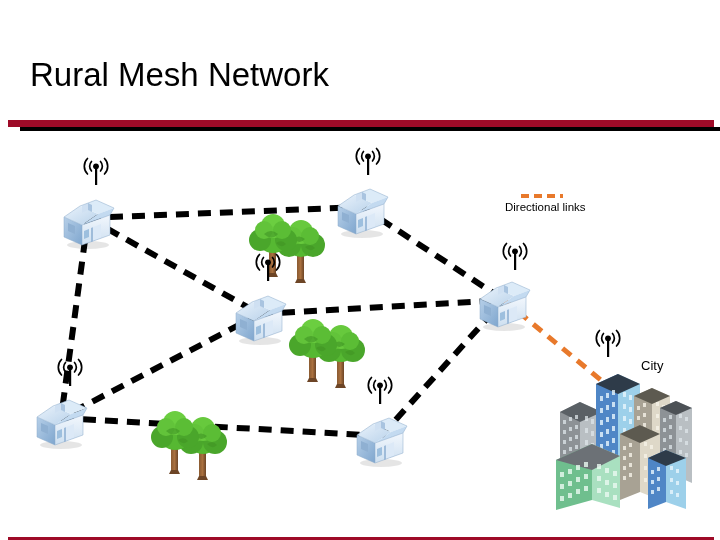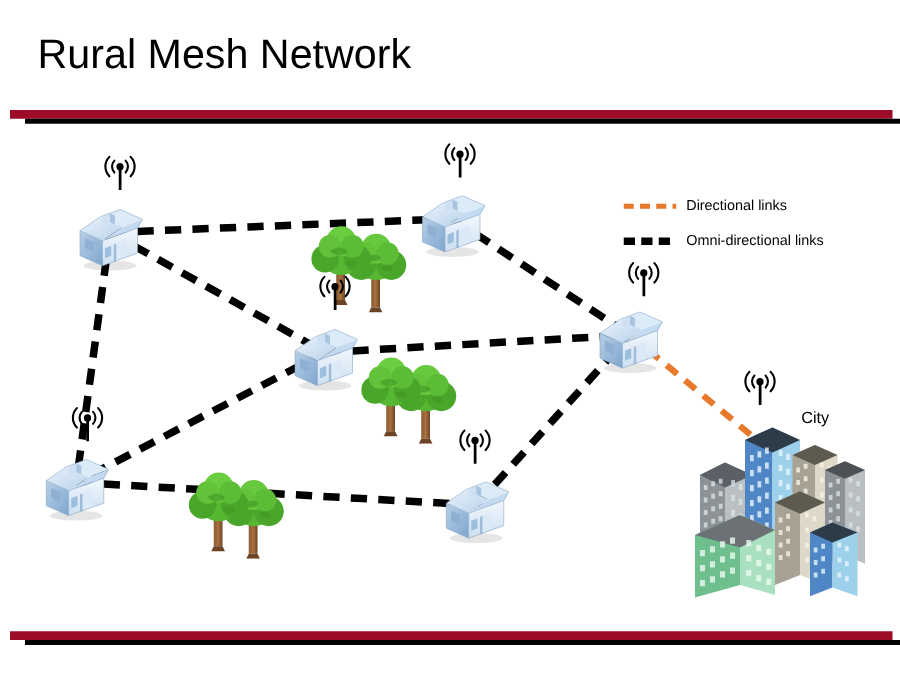--- a/index.html
+++ b/index.html
@@ -1,20 +1,20 @@
 <!DOCTYPE html>
 <html><head>
 <meta charset="utf-8">
 <style>
   html,body{margin:0;padding:0;}
   body{
     width:720px;height:540px;background:#ffffff;overflow:hidden;
     font-family:"Liberation Sans",sans-serif;position:relative;
   }
-  #slide{position:absolute;inset:0;background:#fff;}
+  #slide{position:absolute;inset:0;background:#fff;margin-top:32px;}
 
   
   .title{
     position:absolute;left:30px;top:24px;
     font-size:33px;color:#000;letter-spacing:0px;white-space:nowrap;
   }
   
   .bar{position:absolute;left:0;width:720px;}
   .bar .red{height:7px;background:#9e0b28;margin-left:8px;width:706px;}
   .bar .blk{height:4px;background:#000;margin-left:20px;width:700px;}
@@ -22,21 +22,21 @@
   #botbar{top:505px;}
 
   
   #links{position:absolute;left:0;top:0;width:720px;height:540px;}
   .ant{position:absolute;transform:translate(-50%,-100%);}
   .house{position:absolute;transform:translate(-50%,-50%);}
   .tree{position:absolute;transform:translate(-50%,-100%);}
   .legend-row{position:absolute;display:flex;align-items:center;}
   .legend-dash{flex:0 0 auto;}
   .legend-label{font-size:11.5px;color:#000;white-space:nowrap;margin-left:7px;}
-  #legend-dir{left:498px;top:159px;}
+  #legend-dir{left:498px;top:159px;flex-direction:column;}
   #legend-omni{left:498px;top:187px;}
 
   
   #city{position:absolute;left:548px;top:320px;width:150px;height:160px;}
   .city-label{
     position:absolute;left:641px;top:326px;
     font-size:13px;font-weight:normal;color:#000;white-space:nowrap;
   }
 </style>
 </head>
@@ -720,25 +720,19 @@
     </svg>
   </div>
   <div class="city-label">City</div>
 
   <div class="legend-row" id="legend-dir">
     <svg class="legend-dash" width="44" height="10" viewBox="0 0 44 10" xmlns="http://www.w3.org/2000/svg">
       <line x1="1" y1="5" x2="43" y2="5" stroke="#e8792b" stroke-width="4" stroke-dasharray="8,5"></line>
     </svg>
     <span class="legend-label">Directional links</span>
   </div>
-  <div class="legend-row" id="legend-omni">
-    <svg class="legend-dash" width="44" height="10" viewBox="0 0 44 10" xmlns="http://www.w3.org/2000/svg">
-      <line x1="1" y1="5" x2="43" y2="5" stroke="#000000" stroke-width="6" stroke-dasharray="9,5"></line>
-    </svg>
-    <span class="legend-label">Omni-directional links</span>
-  </div>
 
   <div class="bar" id="botbar">
     <div class="red"></div>
     <div class="blk"></div>
   </div>
 
 </div>
 
 </body></html>

